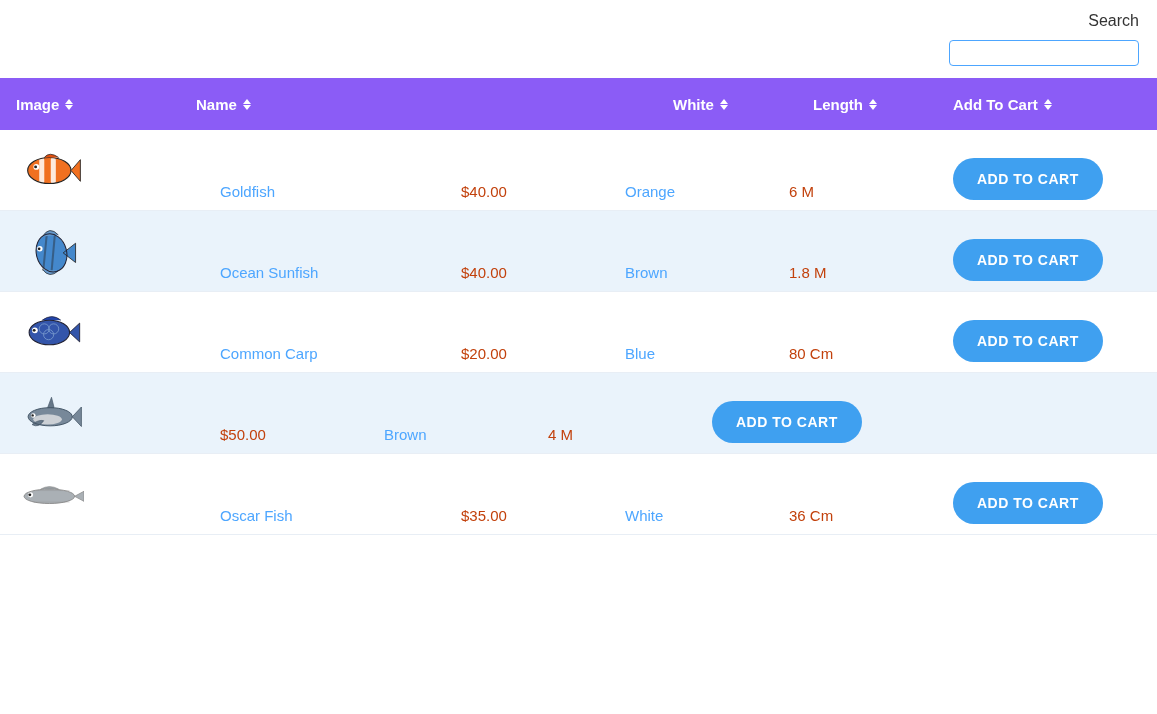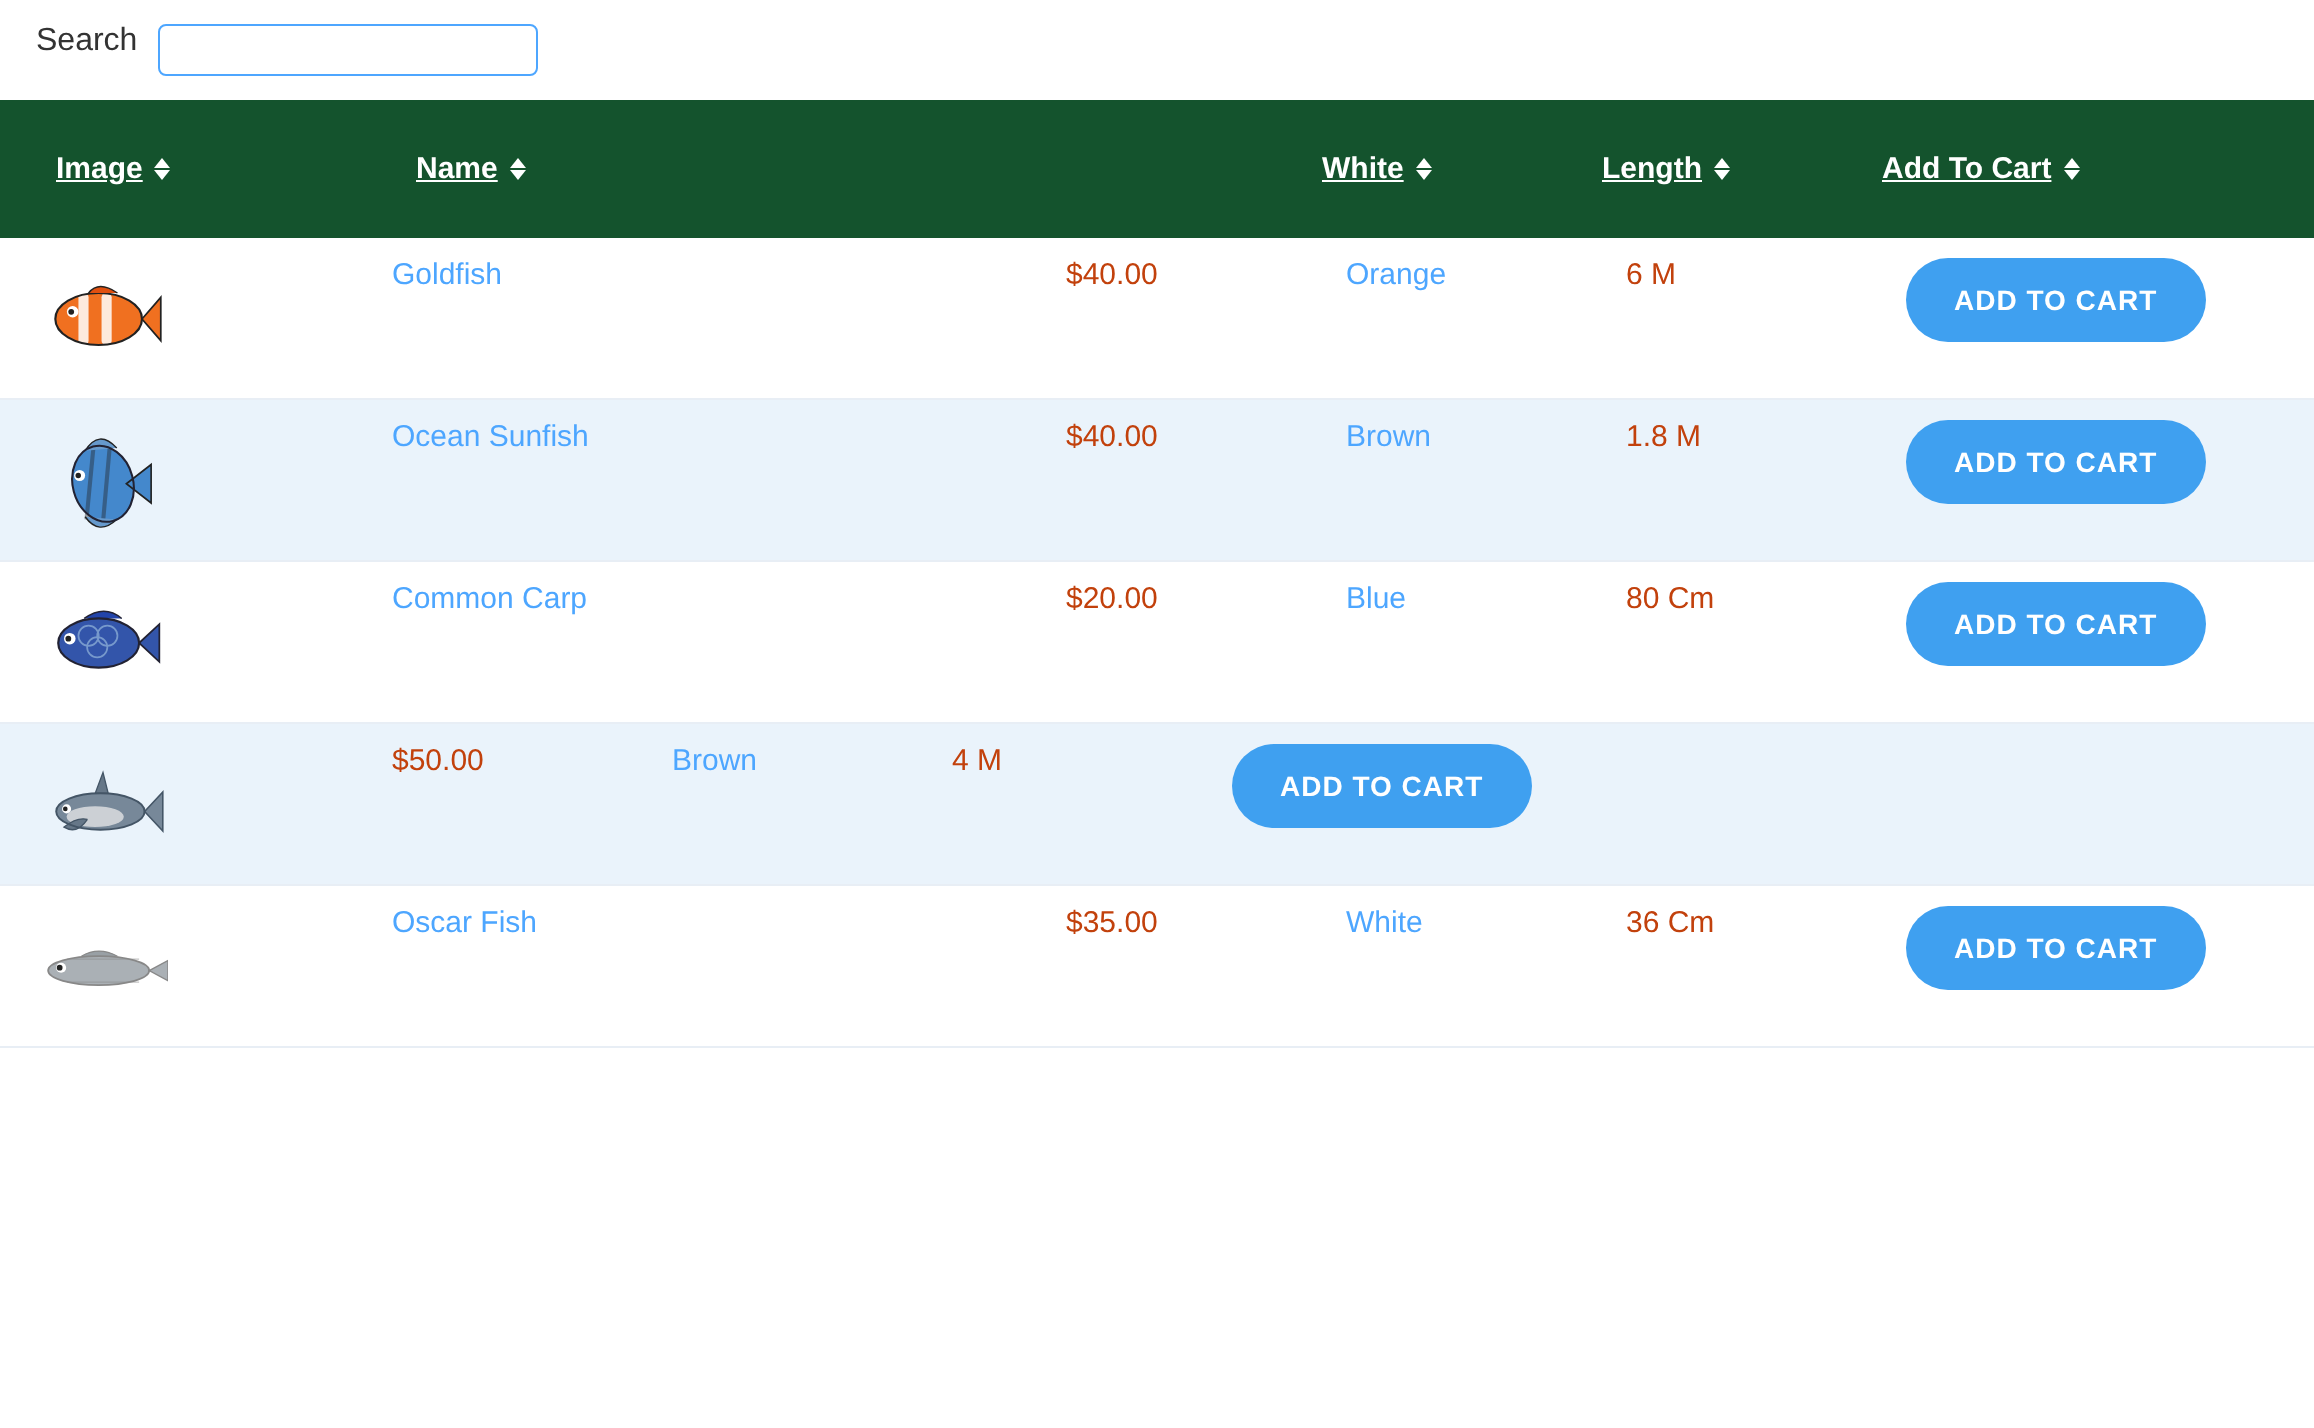--- a/index.html
+++ b/index.html
@@ -4,45 +4,45 @@
   <style>
     * { box-sizing: border-box; margin: 0; padding: 0; }
     body {
       font-family: Arial, sans-serif;
       background: #fff;
       color: #333;
       font-size: 15px;
     }
     .search-bar {
       display: flex;
-      align-items: flex-start;
+      align-items: flex-end;
       gap: 10px;
       padding: 12px 18px;
+      flex-direction: column;
     }
     .search-label {
       font-size: 16px;
       color: #333;
     }
     .search-input {
       border: 1.5px solid #4da6ff;
       border-radius: 4px;
       padding: 4px 10px;
       font-size: 14px;
       width: 190px;
       outline: none;
       color: #333;
     }
     .table-header {
-      background: #14532d;
+      background: #8b5cf6;
       color: #fff;
       display: flex;
       align-items: center;
-      padding: 12px;
+      padding: 0;
       min-height: 52px;
-      text-decoration: underline;
     }
     .col-image { flex: 0 0 180px; }
     .col-name { flex: 1 1 180px; }
     .col-price { flex: 0 0 140px; }
     .col-color { flex: 0 0 140px; }
     .col-length { flex: 0 0 140px; }
     .col-cart { flex: 0 0 220px; }
 
     .th-cell {
       display: flex;
@@ -68,23 +68,24 @@
     }
     .sort-arrow-up {
       border-bottom: 5px solid #fff;
     }
     .sort-arrow-down {
       border-top: 5px solid #fff;
     }
 
     .table-row {
       display: flex;
-      align-items: flex-start;
+      align-items: flex-end;
       min-height: 80px;
       border-bottom: 1px solid #e8eef5;
+      gap: 24px;
     }
     .table-row.alt {
       background: #eaf3fb;
     }
     .table-row.white {
       background: #fff;
     }
 
     .td-cell {
       padding: 10px 16px;

